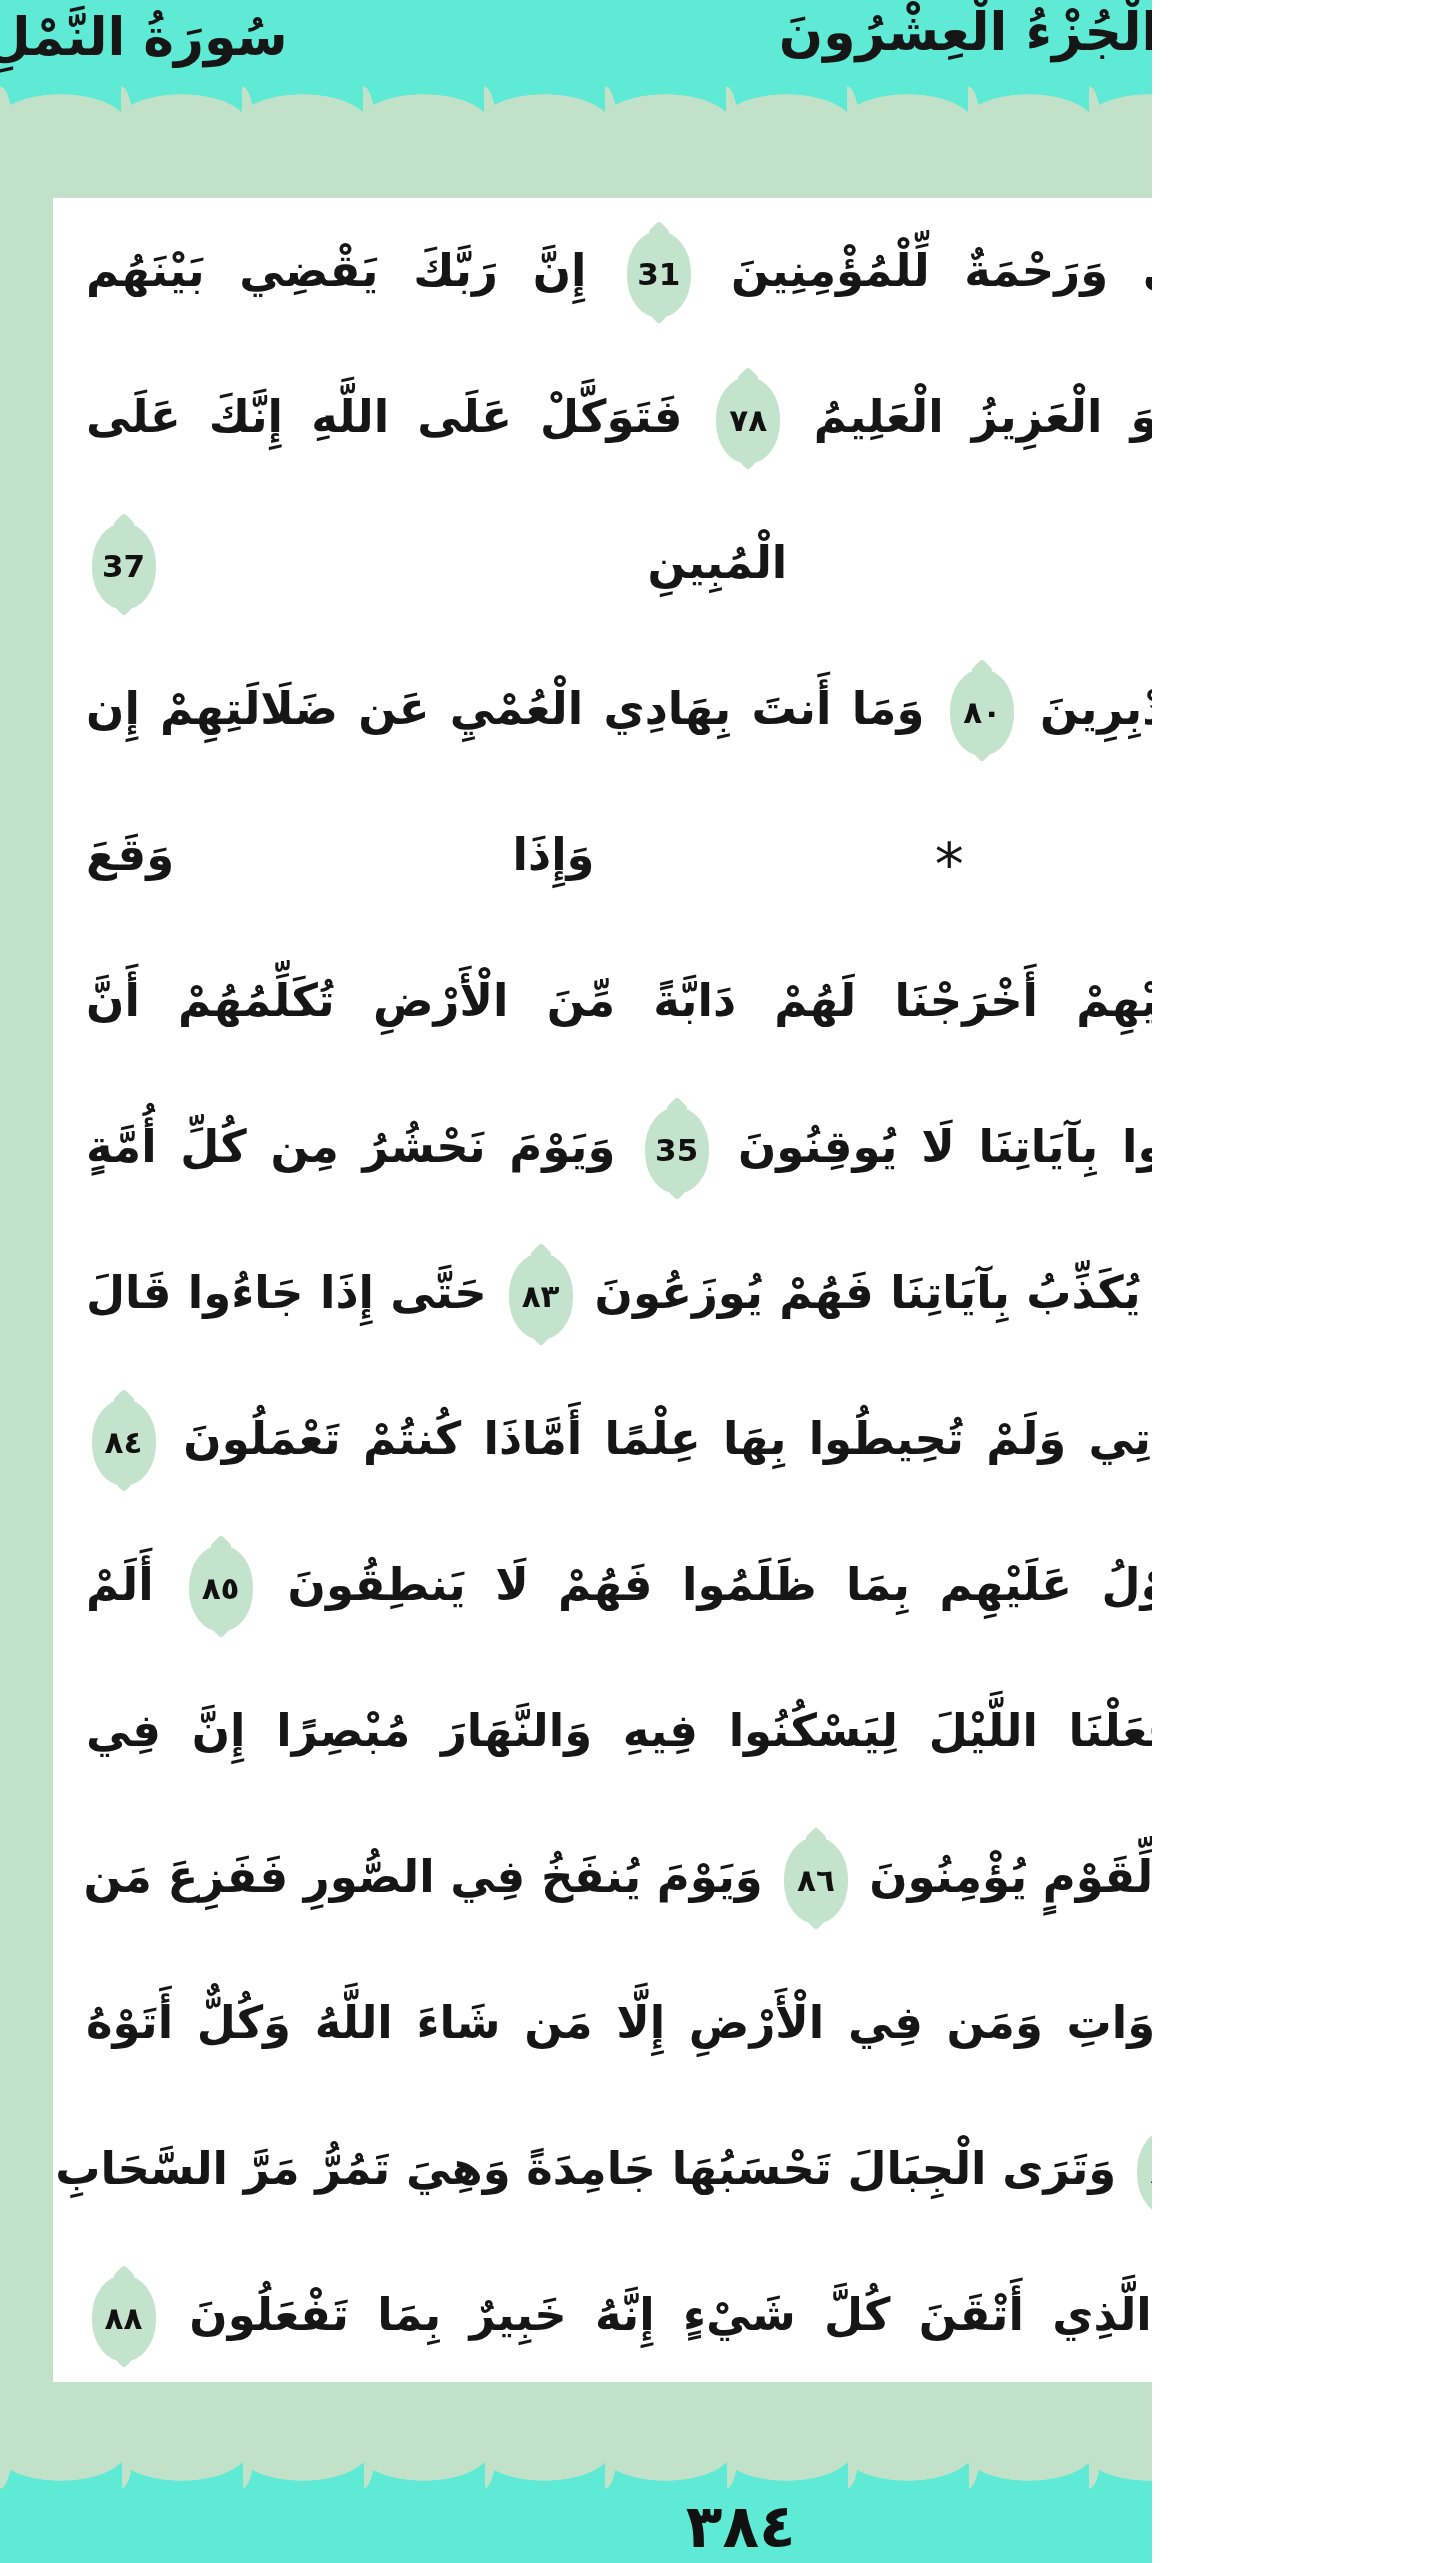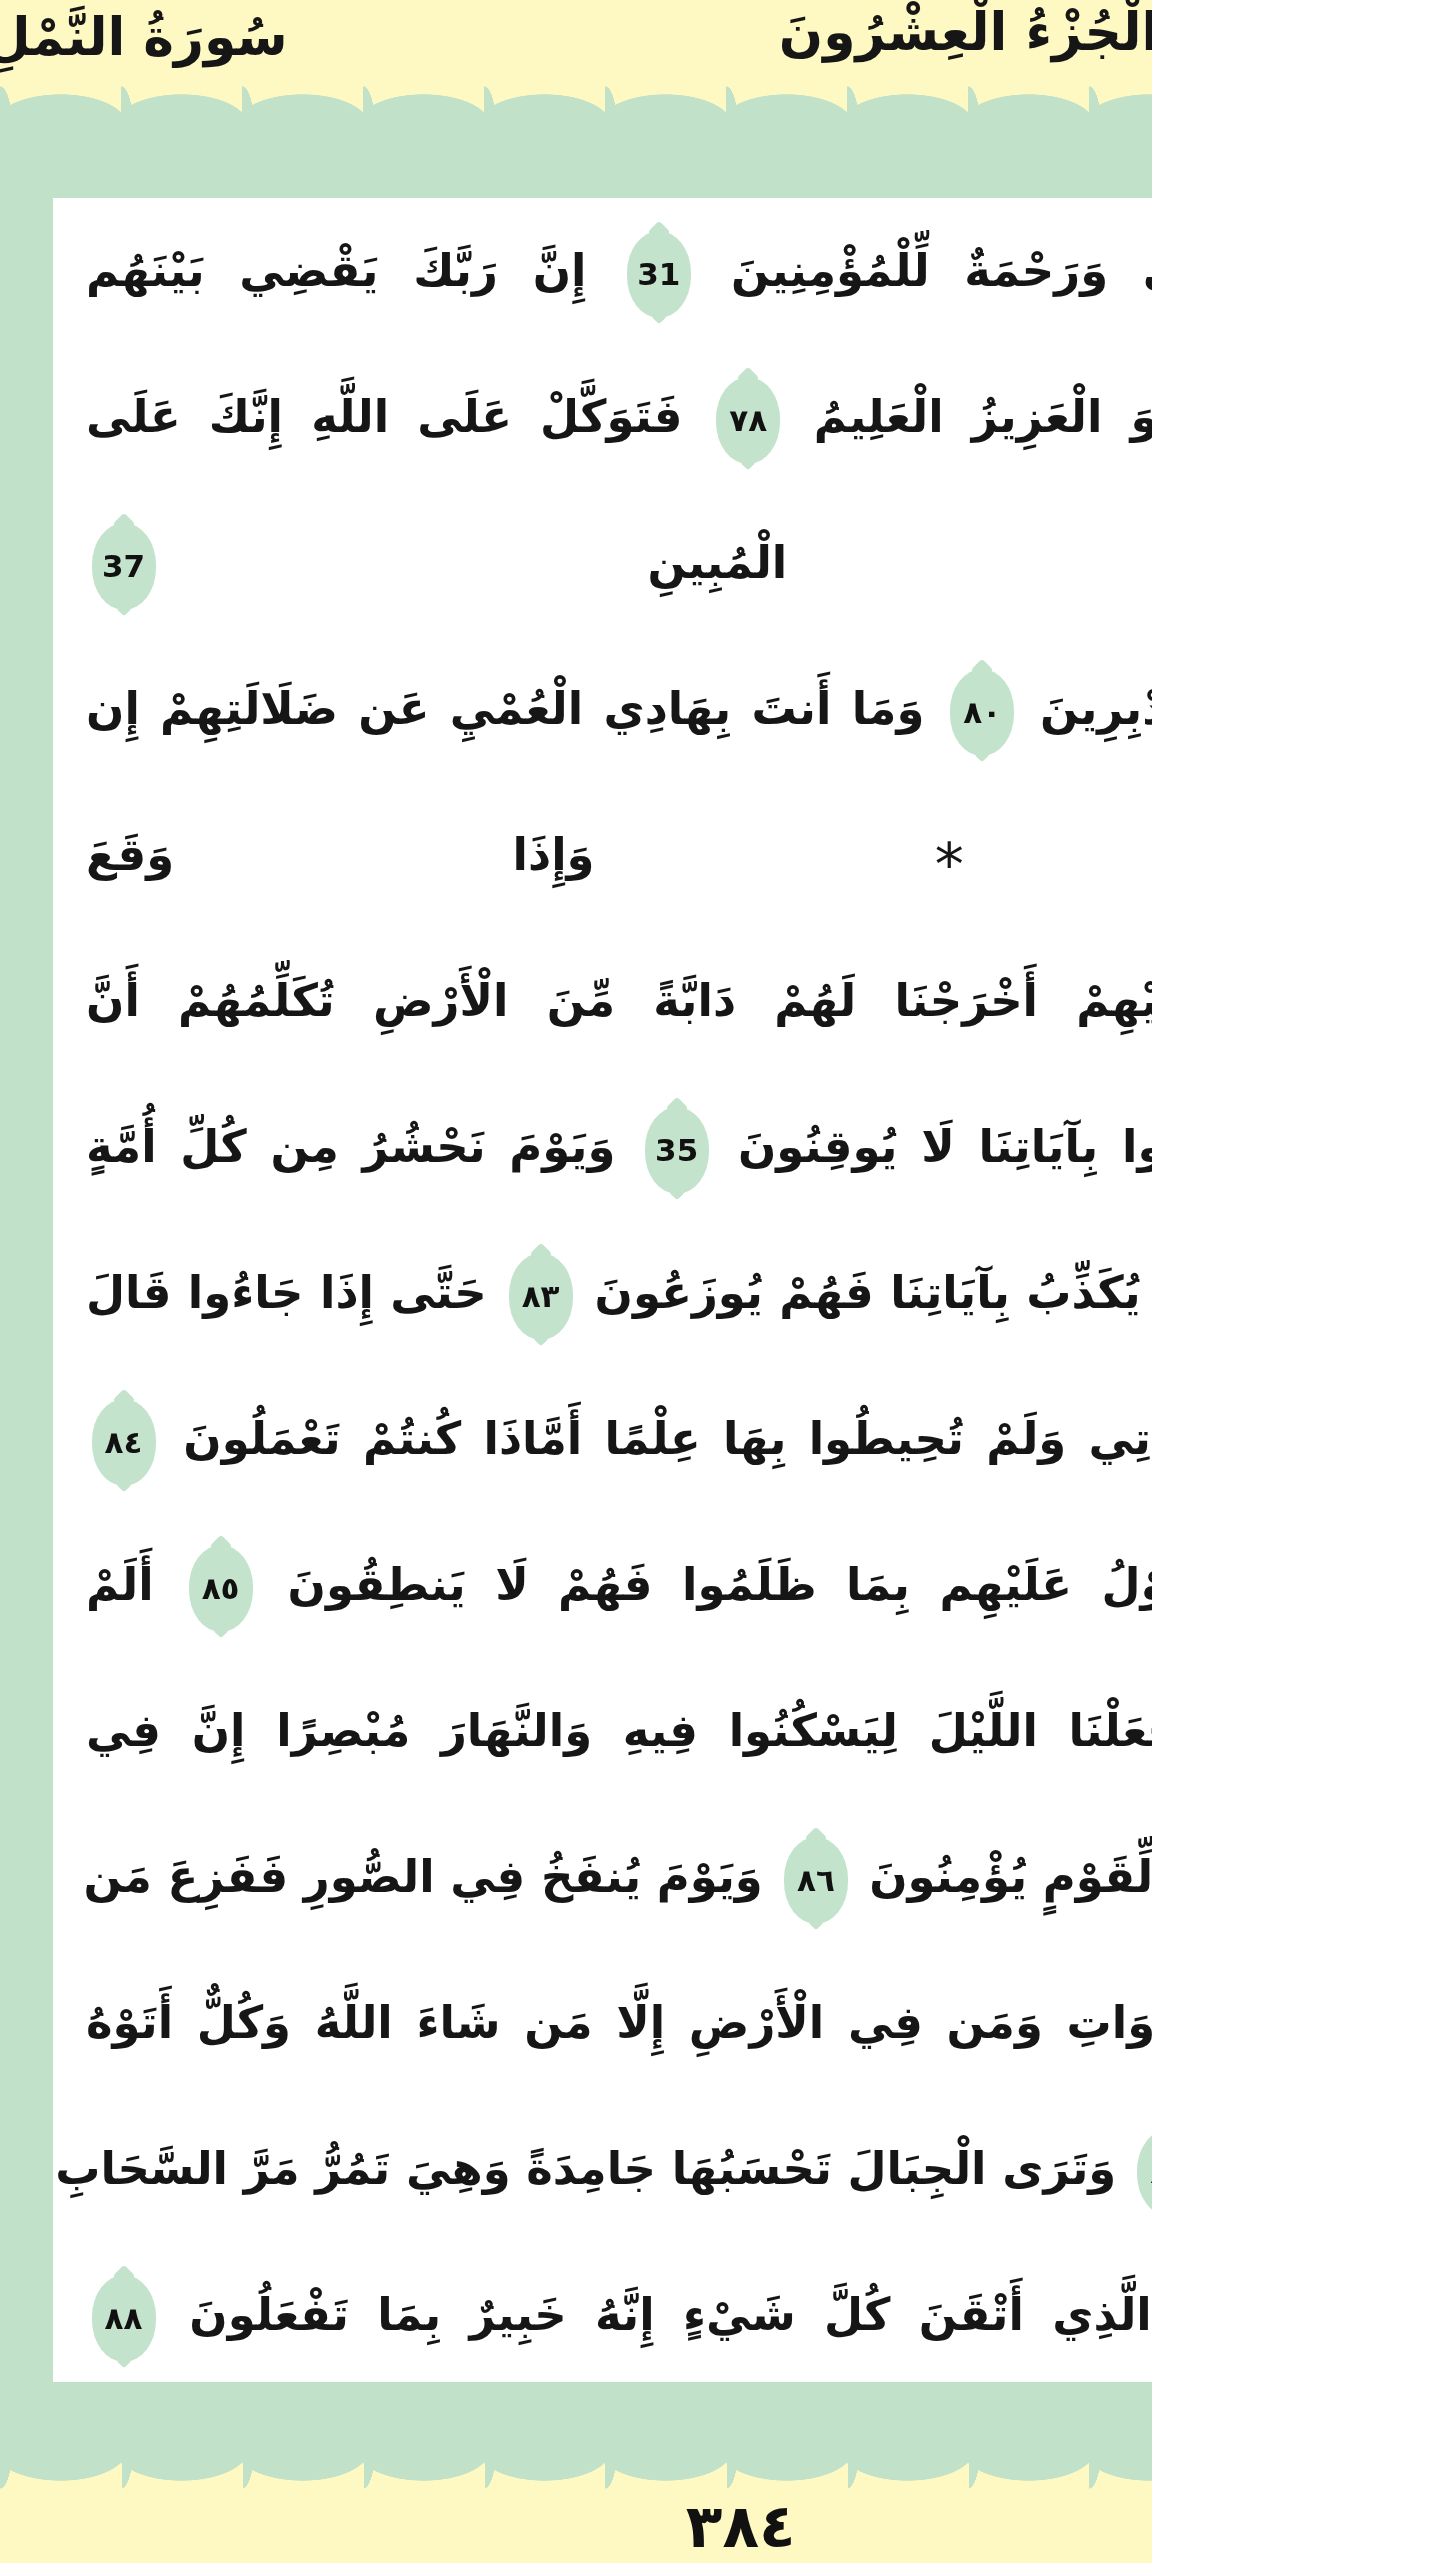--- a/index.html
+++ b/index.html
@@ -2,21 +2,21 @@
 <html lang="ar" style="font-size:14.6px"><head>
 <meta charset="utf-8">
 <style>
   :root{
     --green-band:#c1e1c9;
     --rosette:#c4e3cc;
     --ink:#161616;
   }
   html,body{margin:0;padding:0;background:#ffffff;}
   .page{
-    position:relative;width:1152px;height:2563px;overflow:hidden;background:#fef9c3;
+    position:relative;width:1152px;height:2563px;overflow:hidden;background:#5eead4;
     font-family:"DejaVu Sans",sans-serif;color:var(--ink);
   }
   
   .header{position:absolute;top:1.8px;left:0;right:0;height:95px;}
   .surah-title{position:absolute;left:-14.6px;top:5.5px;font-size:52px;font-weight:bold;direction:rtl;white-space:nowrap;}
   .juz-title{position:absolute;right:-7.3px;top:0px;font-size:52px;font-weight:bold;direction:rtl;white-space:nowrap;}
   
   .frame{position:absolute;left:0;top:124px;width:1456px;height:2327px;background:var(--green-band);}
   .scallop-edge{position:absolute;left:0;width:1456px;height:52px;
     background-image:

